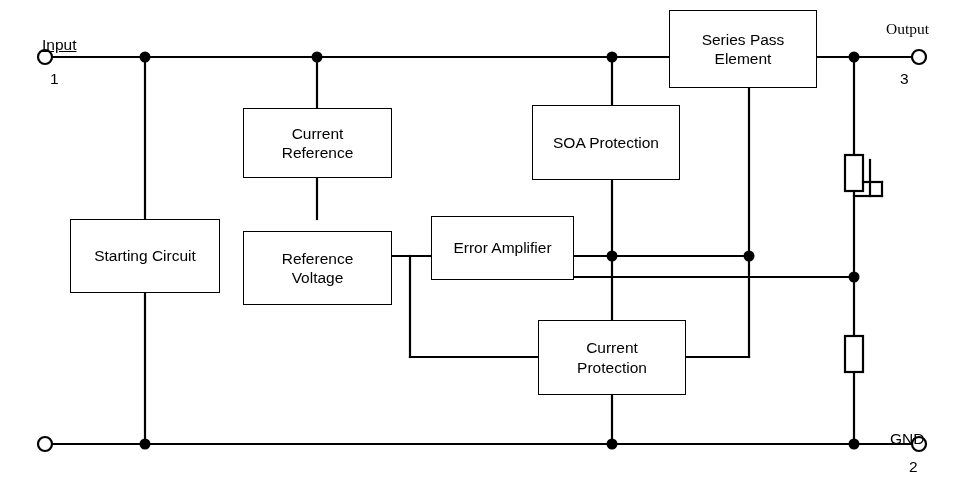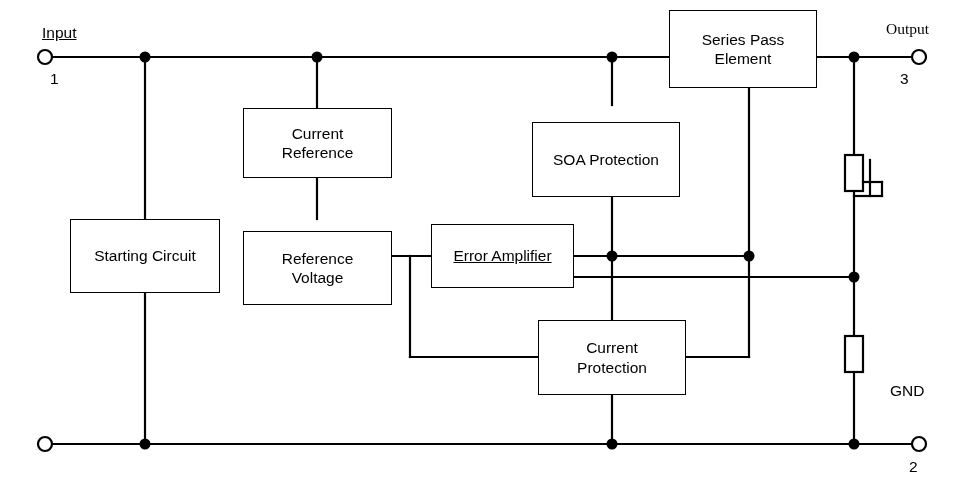--- a/index.html
+++ b/index.html
@@ -118,34 +118,34 @@
       <circle cx="905" cy="444" r="7"></circle>
     </g>
   </svg>
 
   <div class="blk" style="left:655px; top:10px; width:148px; height:78px;">Series Pass
 Element</div>
 
   <div class="blk" style="left:229px; top:108px; width:149px; height:70px;">Current
 Reference</div>
 
-  <div class="blk" style="left:518px; top:122px; width:148px; height:75px;">SOA Protection</div>
+  <div class="blk" style="left:518px; top:105px; width:148px; height:75px;">SOA Protection</div>
 
   <div class="blk" style="left:56px; top:219px; width:150px; height:74px;text-align:center;">Starting Circuit</div>
 
   <div class="blk" style="left:229px; top:231px; width:149px; height:74px;">Reference
 Voltage</div>
 
-  <div class="blk" style="left:417px; top:224px; width:143px; height:64px;text-decoration:underline;">Error Amplifier</div>
+  <div class="blk" style="left:417px; top:216px; width:143px; height:64px;">Error Amplifier</div>
 
   <div class="blk" style="left:524px; top:320px; width:148px; height:75px;">Current
 Protection</div>
 
-  <div class="pin-label" style="left:28px; top:24px;text-decoration:underline;">Input</div>
+  <div class="pin-label" style="left:28px; top:36px;text-decoration:underline;">Input</div>
   <div class="pin-label" style="left:36px; top:70px;">1</div>
 
   <div class="pin-label" style="left:872px; top:20px;font-family:Liberation Serif, serif;">Output</div>
   <div class="pin-label" style="left:886px; top:70px;">3</div>
 
-  <div class="pin-label" style="left:876px; top:382px;">GND</div>
+  <div class="pin-label" style="left:876px; top:430px;">GND</div>
   <div class="pin-label" style="left:895px; top:458px;">2</div>
 
 </div>
 
 </body></html>

